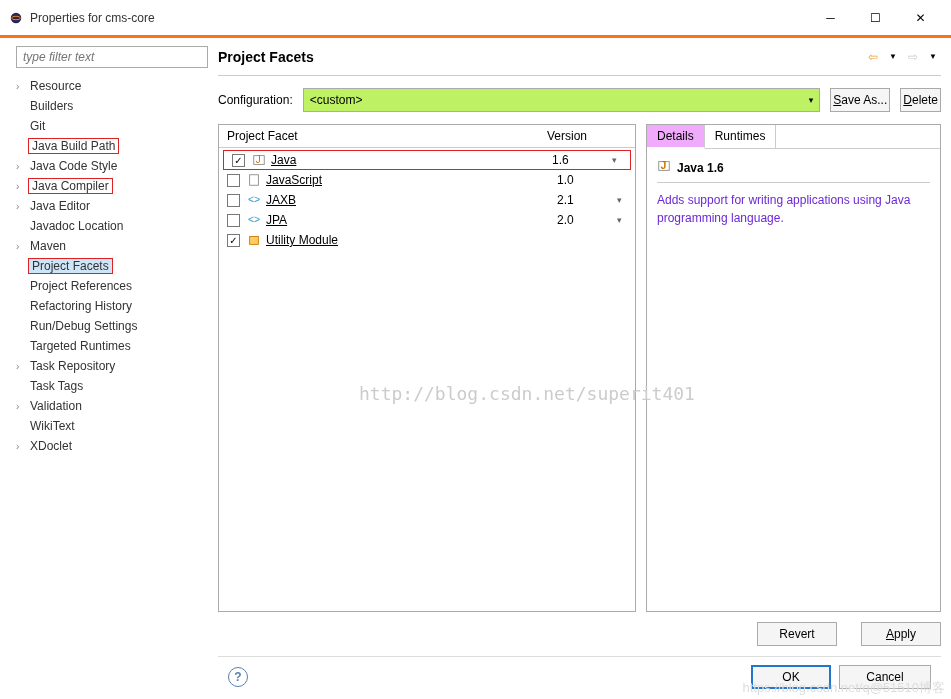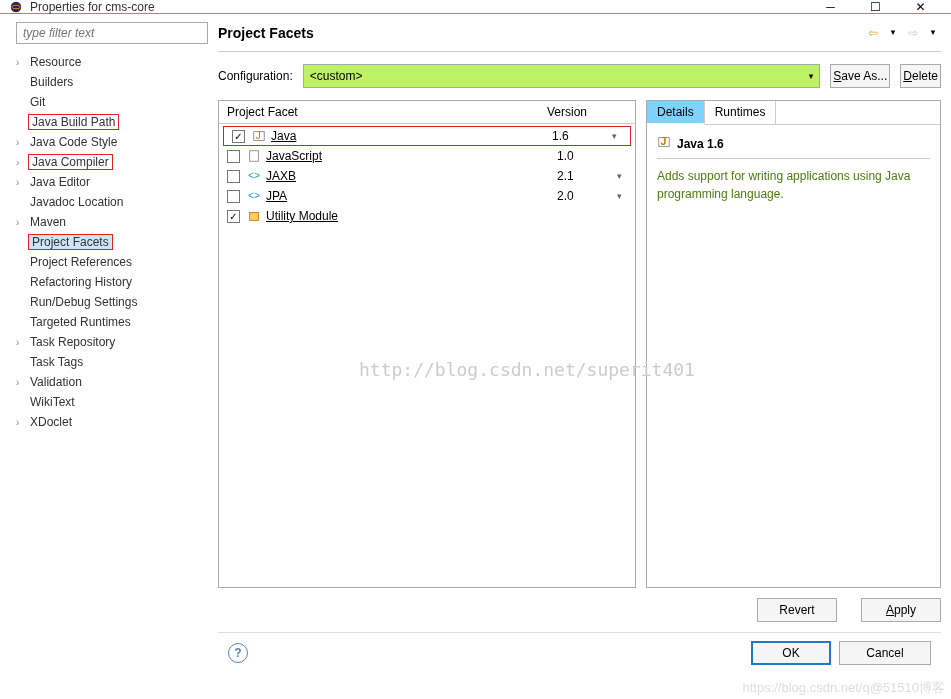--- a/index.html
+++ b/index.html
@@ -1,17 +1,17 @@
 <!DOCTYPE html>
 <html><head>
   <meta charset="utf-8">
   <style>
     * { box-sizing: border-box; margin: 0; padding: 0; font-family: "Segoe UI", Tahoma, sans-serif; font-size: 12px; }
     body { background: #fff; width: 951px; height: 699px; overflow: hidden; }
-    .titlebar { display: flex; align-items: center; height: 14px; padding: 0 8px; border-bottom: 1px solid #f97316; }
+    .titlebar { display: flex; align-items: center; height: 38px; padding: 0 8px; border-bottom: 3px solid #f97316; }
     .titlebar .icon { width: 16px; height: 16px; margin-right: 6px; display: inline-flex; align-items: center; justify-content: center; }
     .titlebar .title { flex: 1; color: #333; }
     .titlebar .win-controls { display: flex; gap: 0; }
     .titlebar .win-btn { width: 45px; height: 30px; display: flex; align-items: center; justify-content: center; cursor: pointer; }
     .filter-row { padding: 8px; }
     .filter-input { width: 192px; height: 22px; border: 1px solid #aaa; padding: 2px 6px; color: #999; font-style: italic; }
     .main { display: flex; height: calc(100% - 30px); }
     .sidebar { width: 208px; padding: 0 8px; }
     .tree { list-style: none; }
     .tree li { display: flex; align-items: center; height: 20px; padding-left: 8px; color: #333; cursor: pointer; }
@@ -37,24 +37,24 @@
     .facet-row { display: flex; align-items: center; height: 20px; padding: 0 8px; }
     .facet-row.red-box { border: 1.5px solid #d22; margin: 0 4px; }
     .facet-row .cb { width: 13px; height: 13px; border: 1px solid #777; margin-right: 6px; display: flex; align-items: center; justify-content: center; font-size: 10px; }
     .facet-row .icon { width: 16px; height: 16px; margin-right: 4px; display: inline-flex; align-items: center; justify-content: center; }
     .facet-row .name { flex: 1; text-decoration: underline; }
     .facet-row .ver { width: 60px; }
     .facet-row .caret { width: 10px; color: #666; font-size: 9px; }
     .details-panel { width: 295px; border: 1px solid #aaa; display: flex; flex-direction: column; }
     .tabs { display: flex; border-bottom: 1px solid #ccc; }
     .tab { padding: 4px 10px; cursor: pointer; border-right: 1px solid #ccc; }
-    .tab.active { background: #7dd3fc; border-bottom: 2px solid #fff; margin-bottom: -1px; }
+    .tab.active { background: #f0abfc; border-bottom: 2px solid #fff; margin-bottom: -1px; }
     .details-body { padding: 10px; }
     .details-title { display: flex; align-items: center; gap: 6px; font-weight: 600; padding-bottom: 6px; border-bottom: 1px solid #ccc; margin-bottom: 8px; }
-    .details-desc { line-height: 1.5; color: #4d7c0f; }
+    .details-desc { line-height: 1.5; color: #6d28d9; }
     .watermark { position: absolute; top: 235px; left: 140px; color: #ccc; font-size: 18px; font-family: monospace; pointer-events: none; }
     .watermark2 { position: absolute; bottom: 2px; right: 6px; color: #ddd; font-size: 13px; pointer-events: none; margin-top: 48px; }
     .bottom-buttons { display: flex; justify-content: flex-end; gap: 24px; padding: 10px 0; }
     .footer { display: flex; justify-content: space-between; align-items: center; padding: 8px 10px; border-top: 1px solid #ddd; }
     .help-icon { width: 20px; height: 20px; border: 1.5px solid #5a7fb0; border-radius: 50%; display: flex; align-items: center; justify-content: center; color: #5a7fb0; font-weight: bold; cursor: pointer; }
     .footer-buttons { display: flex; gap: 8px; }
     .btn.primary { border: 2px solid #2277cc; }
     .svg-icon svg { width: 14px; height: 14px; }
   </style>
 </head>

